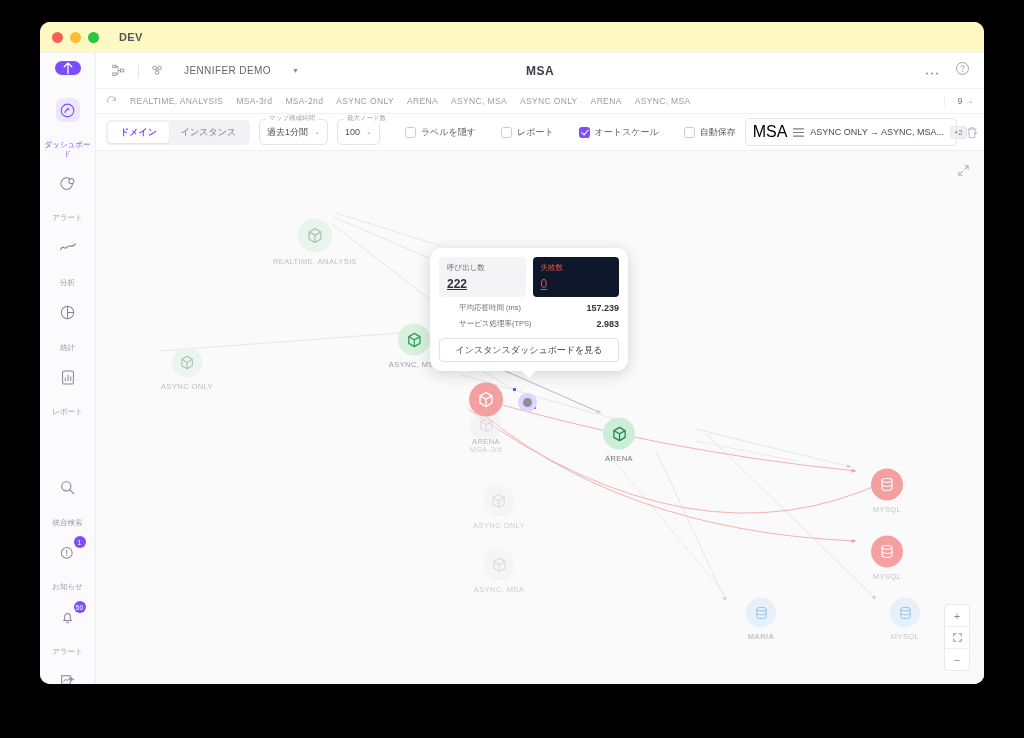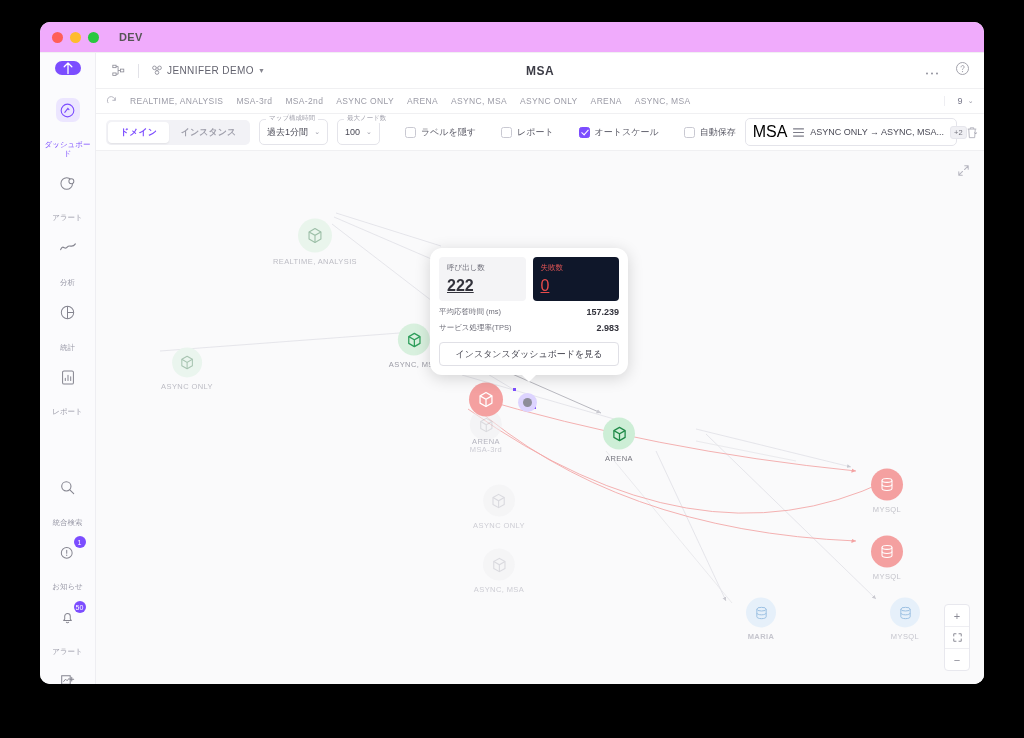--- a/index.html
+++ b/index.html
@@ -1,21 +1,21 @@
 <!DOCTYPE html>
 <html><head>
 <meta charset="utf-8">
 <style>
   html,body{margin:0;padding:0;background:#000;}
   body{width:1024px;height:738px;overflow:hidden;font-family:"Liberation Sans","DejaVu Sans",sans-serif;}
 
   .window{position:absolute;left:40px;top:22px;width:944px;height:662px;background:#fff;border-radius:10px;overflow:hidden;box-shadow:0 6px 28px rgba(0,0,0,.5);}
 
   
-  .titlebar{height:30px;background:#f0abfc;display:flex;align-items:center;padding-left:12px;border-bottom:1px solid #f0f0f2;}
+  .titlebar{height:30px;background:#fef9c3;display:flex;align-items:center;padding-left:12px;border-bottom:1px solid #f0f0f2;}
   .dots{display:flex;gap:7px;}
   .dot{width:11px;height:11px;border-radius:50%;}
   .dot.r{background:#ff5f57;}.dot.y{background:#febc2e;}.dot.g{background:#28c840;}
   .tb-title{margin-left:20px;font-size:11px;font-weight:bold;color:#555;letter-spacing:.3px;}
 
   
   .body{display:flex;height:632px;}
 
   
   .sidebar{width:56px;background:#fbfbfd;border-right:1px solid #eeeef2;display:flex;flex-direction:column;align-items:center;padding-top:8px;box-sizing:border-box;}
@@ -28,21 +28,21 @@
   .nav-item.active .ic{background:#ece6ff;border-radius:7px;}
   .badge{position:absolute;top:-4px;right:-6px;min-width:12px;height:12px;border-radius:6px;background:#7c4dff;color:#fff;font-size:7px;display:flex;align-items:center;justify-content:center;padding:0 2px;box-sizing:border-box;}
   .nav-spacer{height:46px;}
 
   
   .main{flex:1;display:flex;flex-direction:column;background:#fff;min-width:0;}
 
   .header{height:35px;display:flex;align-items:center;border-bottom:1px solid #f0f0f2;padding:0 14px;position:relative;}
   .hdr-icon{width:16px;height:16px;display:flex;align-items:center;justify-content:center;}
   .vdiv{width:1px;height:14px;background:#e2e2e8;margin:0 12px;}
-  .proj{display:flex;align-items:center;gap:4px;font-size:10px;color:#63636f;letter-spacing:.4px;cursor:pointer;}
+  .proj{display:flex;align-items:center;gap:21px;font-size:10px;color:#63636f;letter-spacing:.4px;cursor:pointer;}
   .caret{font-size:7px;color:#86868f;}
   .hdr-title{position:absolute;left:0;right:0;text-align:center;font-size:12px;font-weight:bold;color:#3c3c46;letter-spacing:.5px;pointer-events:none;}
   .hdr-right{margin-left:auto;display:flex;align-items:center;gap:16px;z-index:2;}
 
   .tabrow{height:24px;display:flex;align-items:center;border-bottom:1px solid #f0f0f2;padding:0 10px;gap:13px;font-size:8.5px;color:#9b9ba6;letter-spacing:.35px;overflow:hidden;}
   .tabrow .refresh{color:#b4b4be;font-size:10px;display:flex;align-items:center;}
   .tabitem{white-space:nowrap;cursor:pointer;}
   .tabcount{margin-left:auto;display:flex;align-items:center;gap:5px;color:#78788a;font-size:9px;border-left:1px solid #eeeef2;padding-left:12px;}
 
   .toolbar{height:36px;display:flex;align-items:center;padding:0 10px;gap:9px;border-bottom:1px solid #f0f0f2;background:#fff;}
@@ -73,23 +73,23 @@
   .nlabel{font-size:7.5px;margin-top:4px;white-space:nowrap;letter-spacing:.4px;}
 
   
   .tooltip{position:absolute;left:379px;top:237px;width:198px;background:#fff;border-radius:12px;box-shadow:0 3px 16px rgba(0,0,0,.16);padding:9px;box-sizing:border-box;z-index:40;}
   .tt-top{display:flex;gap:7px;}
   .tt-box{flex:1;border-radius:4px;padding:6px 8px;box-sizing:border-box;}
   .tt-box.grey{background:#f4f4f6;}
   .tt-box.red{background:#0f172a;}
   .tt-k{font-size:7.5px;color:#6e6e79;margin-bottom:4px;}
   .tt-k.r{color:#e05555;}
-  .tt-v{font-size:16px;font-weight:bold;color:#33333c;text-decoration:underline;}
+  .tt-v{font-size:12px;font-weight:bold;color:#33333c;text-decoration:underline;}
   .tt-v.r{color:#e84b4b;font-weight:normal;}
-  .tt-row{display:flex;justify-content:space-between;align-items:center;margin-top:6px;font-size:7.5px;color:#6e6e79;}
+  .tt-row{display:flex;justify-content:space-between;align-items:center;margin-top:6px;font-size:7.5px;color:#6e6e79;margin-left:20px;}
   .tt-row b{font-size:9px;color:#33333c;font-weight:bold;}
   .tt-btn{margin-top:9px;border:1px solid #e0e0e6;border-radius:4px;height:22px;display:flex;align-items:center;justify-content:center;font-size:9px;color:#43434e;cursor:pointer;background:#fff;}
   .tt-arrow{position:absolute;left:50%;bottom:-7px;margin-left:-7px;width:0;height:0;border-left:7px solid transparent;border-right:7px solid transparent;border-top:7px solid #fff;}
 
   
   .zoomctl{position:absolute;right:14px;bottom:14px;width:24px;border:1px solid #e8e8ee;border-radius:4px;background:#fff;overflow:hidden;}
   .zbtn{height:21px;display:flex;align-items:center;justify-content:center;font-size:11px;color:#8a8a95;cursor:pointer;border-bottom:1px solid #eeeef2;}
   .zbtn:last-child{border-bottom:none;}
 </style>
 </head>

